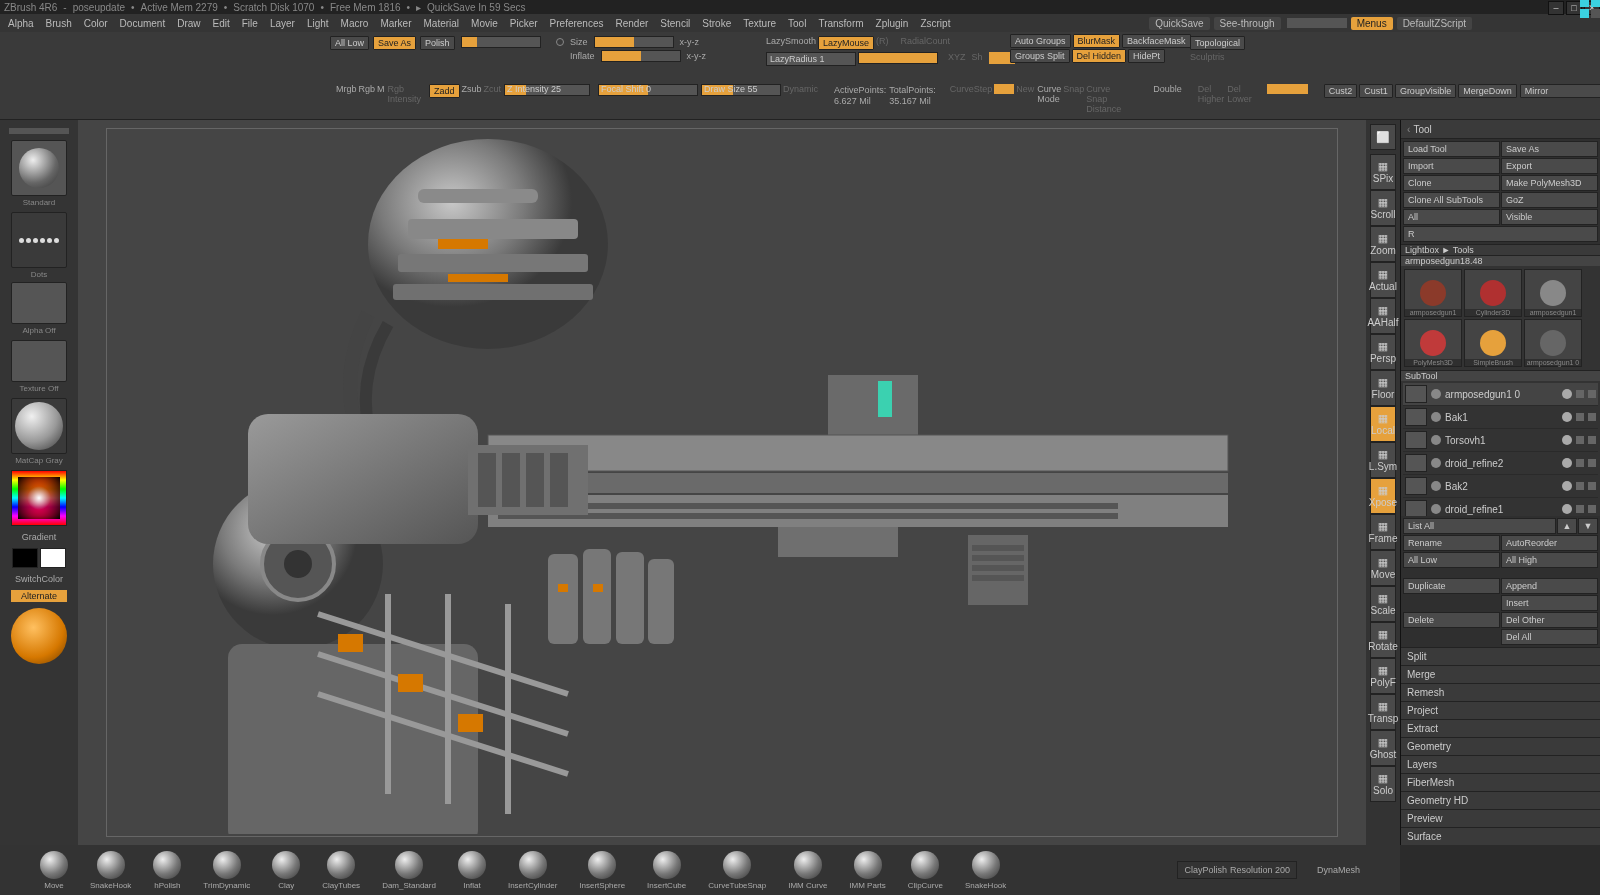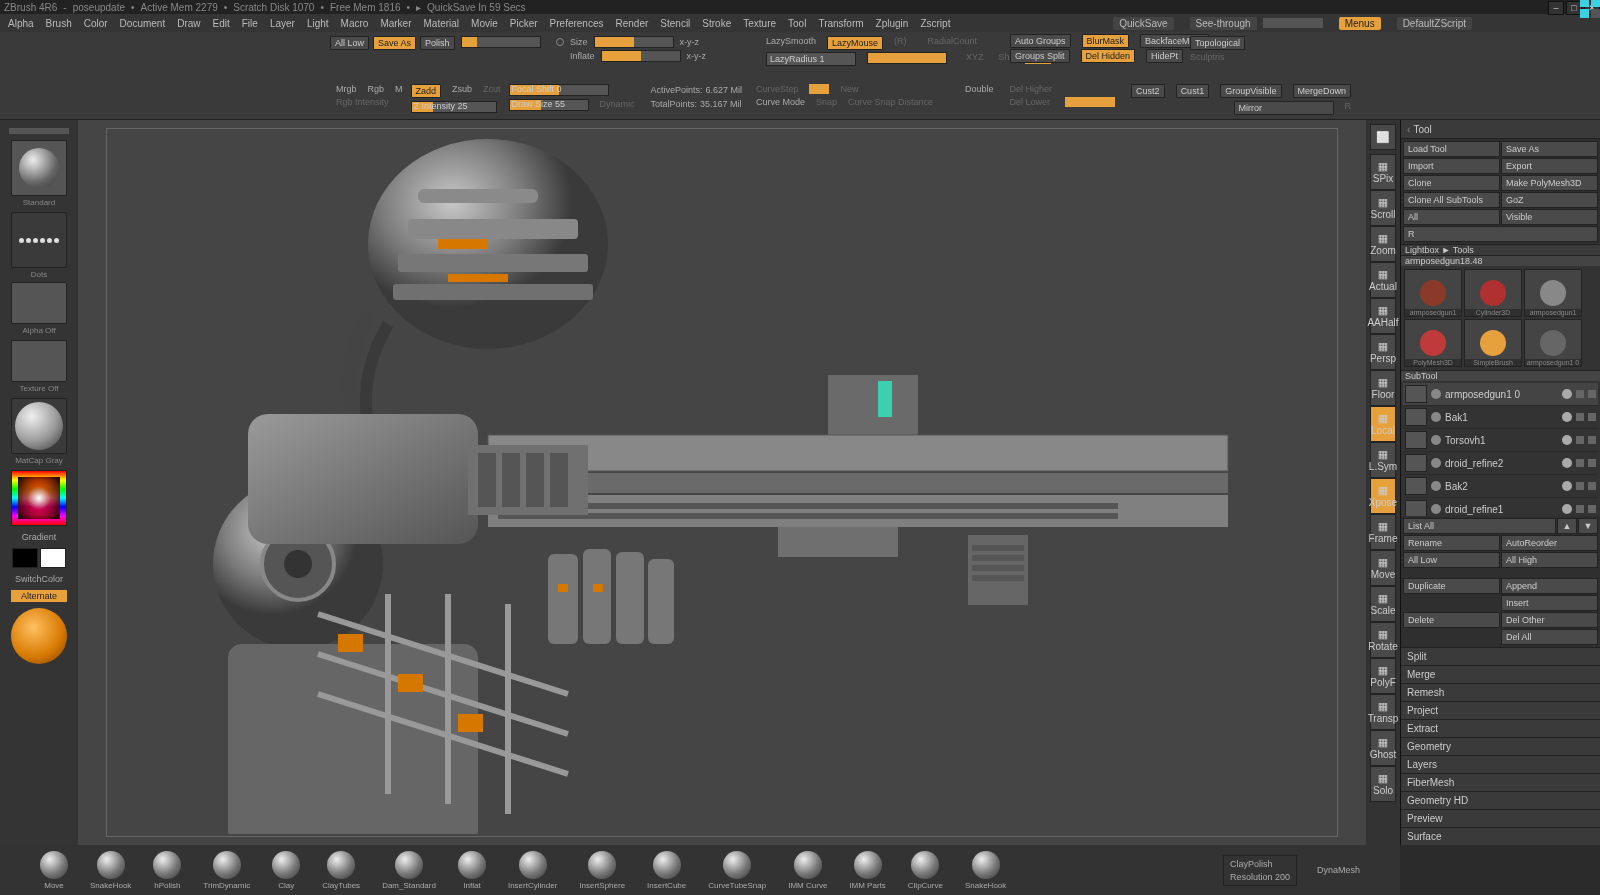--- a/index.html
+++ b/index.html
@@ -2,27 +2,27 @@
 <html><head>
 <meta charset="utf-8">
 <style>
 * { margin:0; padding:0; box-sizing:border-box; font-family: Tahoma, Arial, sans-serif; font-size:10px; color:#ccc; user-select:none; }
 body { background:#2b2b2b; width:1600px; height:895px; overflow:hidden; position:relative; }
 .titlebar { height:14px; background:#222; display:flex; align-items:center; padding:0 4px; font-size:9px; color:#aaa; gap:6px; }
 .titlebar span { color:#888; }
 .menubar { height:18px; background:#353535; display:flex; align-items:center; padding:0 4px; gap:4px; }
 .menubar .m { padding:1px 4px; color:#bbb; font-size:10px; cursor:pointer; }
 .menubar .spacer { flex:1; }
-.menubar .menu-r { background:#444; padding:1px 6px; border-radius:2px;margin-left:12px; }
+.menubar .menu-r { background:#444; padding:1px 6px; border-radius:2px; }
 .menubar .active { background:#e6a13c; color:#222; }
 .toprow { background:#3a3a3a; height:88px; display:flex; align-items:flex-start; padding:2px 6px; gap:6px; position:relative; border-bottom:1px solid #222; }
 .btn { background:#4a4a4a; border:1px solid #222; padding:2px 6px; font-size:10px; text-align:center; cursor:pointer; border-radius:1px; }
 .btn.orange { background:#e6a13c; color:#222; }
 .btn.sm { padding:1px 4px; font-size:9px; }
-.hgrp { display:flex; gap:11px; }
+.hgrp { display:flex; gap:2px; }
 .slider { height:12px; background:#555; position:relative; border:1px solid #222; min-width:80px; }
 .slider .fill { position:absolute; left:0; top:0; bottom:0; background:#e6a13c; }
 .slider .lbl { position:absolute; left:2px; top:-1px; font-size:9px; color:#ccc; }
 .label { font-size:9px; color:#aaa; }
 .iconbtn { width:26px; height:26px; background:#4a4a4a; border:1px solid #222; display:flex; align-items:center; justify-content:center; font-size:12px; }
 .iconbtn.active { background:#e6a13c; color:#222; }
 .main { display:flex; height:calc(100% - 14px - 18px - 88px - 50px); }
 .leftcol { width:78px; background:#343434; display:flex; flex-direction:column; align-items:center; padding:8px 4px; gap:6px; }
 .thumb { width:56px; height:56px; background:#555; border:1px solid #222; border-radius:2px; position:relative; display:flex; align-items:center; justify-content:center; }
 .thumb .cap { position:absolute; bottom:-12px; font-size:8px; color:#888; text-align:center; width:100%; }
@@ -54,21 +54,21 @@
 .subtool-list { flex:1; overflow:auto; background:#333; padding:2px; }
 .strow { display:flex; align-items:center; gap:4px; padding:2px; border-bottom:1px solid #2a2a2a; font-size:9px; }
 .strow .sticon { width:22px; height:18px; background:#555; border:1px solid #222; }
 .strow .eye { width:10px; height:10px; border-radius:50%; background:#888; }
 .strow.sel { background:#444; }
 .section { background:#3a3a3a; padding:3px 6px; font-size:10px; border-top:1px solid #222; }
 .bottombar { height:50px; background:#333; display:flex; align-items:center; padding:4px 40px; gap:20px; position:absolute; bottom:0; left:0; right:200px; }
 .brush-slot { display:flex; flex-direction:column; align-items:center; gap:2px; }
 .brush-slot .bs { width:28px; height:28px; border-radius:50%; background:radial-gradient(circle at 35% 30%, #eee, #777 55%, #333); }
 .brush-slot .bl { font-size:8px; color:#aaa; }
-.block { display:flex; flex-direction:column; gap:3px; }
+.block { display:flex; flex-direction:row; gap:3px; }
 .dim { color:#666; }
 .txtfield { background:#555; border:1px solid #222; padding:1px 3px; font-size:9px; }
 .panel-bar { height:11px; background:#3a3a3a; border-top:1px solid #222; display:flex; align-items:center; font-size:9px; padding-left:4px; }
 .top-icons { position:absolute; top:0; right:0; display:flex; gap:2px; align-items:center; height:16px; }
 .top-icons .ti { width:16px; height:14px; background:#333; border:1px solid #111; display:flex; align-items:center; justify-content:center; font-size:9px; }
 .logo { width:24px; height:24px; position:absolute; top:-4px; right:-2px; }
 </style>
 </head>
 <body>
 

